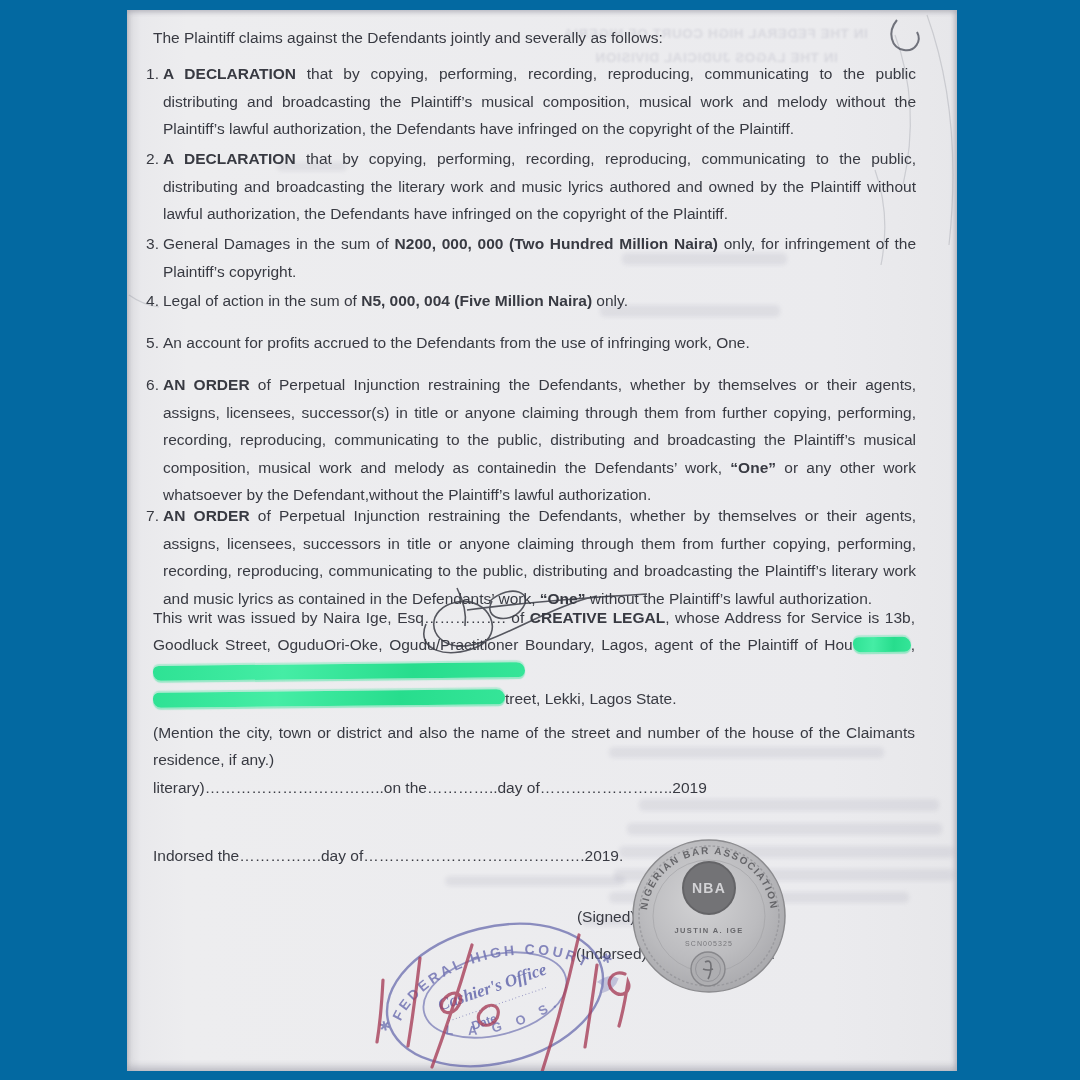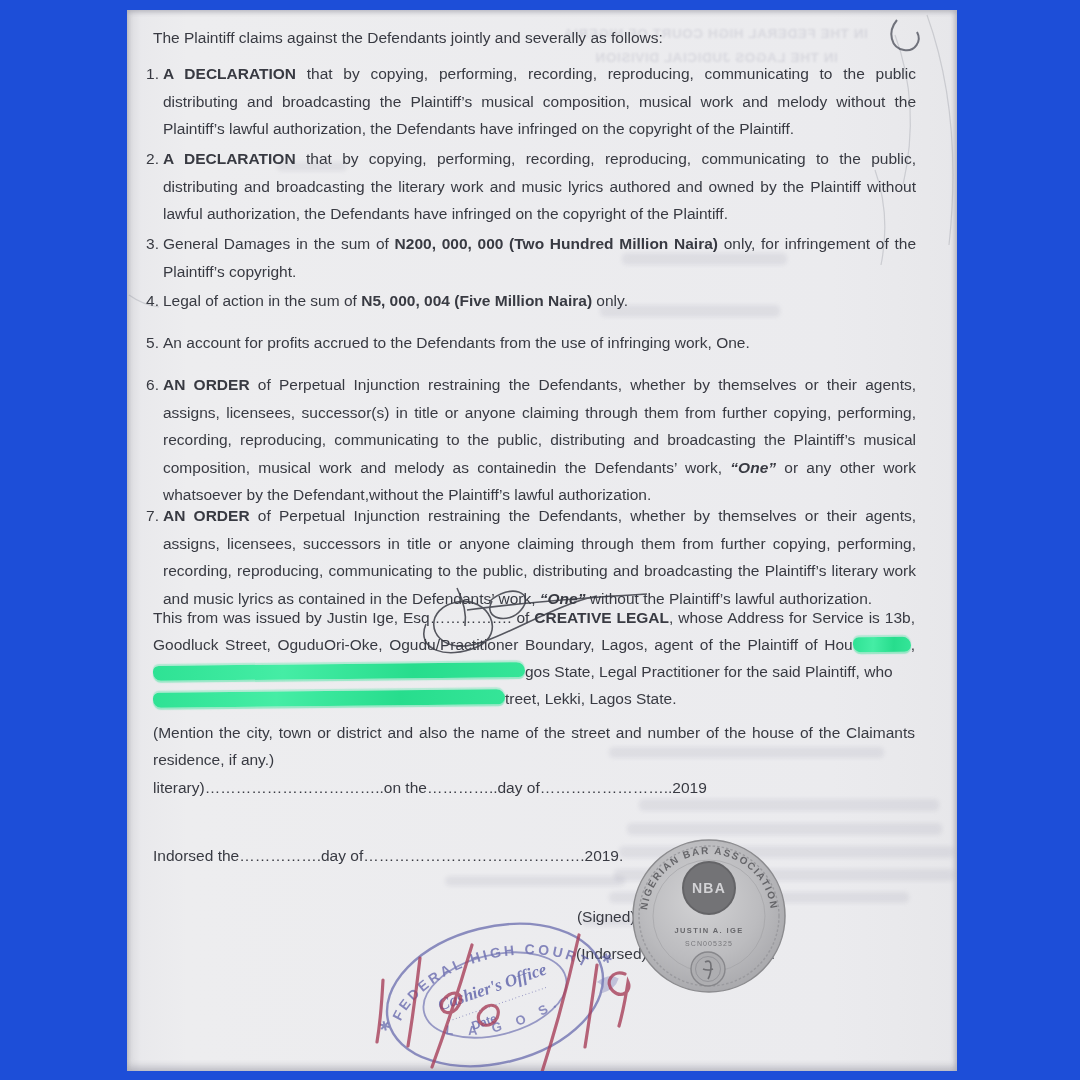--- a/index.html
+++ b/index.html
@@ -1,27 +1,27 @@
 <!DOCTYPE html>
 <html><head>
 <meta charset="utf-8">
 <style>
   html,body{margin:0;padding:0;}
   body{width:1080px;height:1080px;overflow:hidden;background:#fbfbfc;}
-  .scene{position:relative;width:1080px;height:1080px;background:#1d4ed8;
+  .scene{position:relative;width:1080px;height:1080px;background:#0369a1;
          font-family:"Liberation Sans",sans-serif;}
   .page{position:absolute;left:127px;top:10px;width:830px;height:1061px;
         background:linear-gradient(90deg,#d9d9dd 0px,#e9e9ec 14px,#ededef 60px,#ebebee 85%,#e7e7ea 100%);
         box-shadow:inset 0 3px 4px rgba(150,150,162,.45), inset 0 -5px 6px rgba(140,140,152,.4), inset -3px 0 4px rgba(175,175,188,.35);
         color:#383a42;}
   .para{position:absolute;left:26px;width:762px;font-size:15.5px;line-height:27px;text-align:justify;}
   .claim{position:absolute;left:36px;width:753px;font-size:15.5px;line-height:27.5px;text-align:justify;}
   .claim .num{position:absolute;left:-28px;width:24px;text-align:right;}
   .seg-b{font-weight:bold;}
-  .seg-i{font-style:italic;}
+  .seg-i{}
   .line{display:block;min-height:27px;}
   .jl{text-align:justify;text-align-last:justify;}
   .redact{display:inline-block;height:15px;vertical-align:-2px;
           background:linear-gradient(93deg,#2ee294,#45eda5 35%,#27dd8d 70%,#35e598);
           border-radius:8px 12px 9px 11px;transform:rotate(-.6deg);
           box-shadow:0 2px 1px rgba(46,226,148,.45),0 -2px 1px rgba(46,226,148,.3);}
   .smudge{position:absolute;background:rgba(106,110,134,.11);filter:blur(2.2px);border-radius:5px;}
   .bleed{position:absolute;transform:scaleX(-1);color:rgba(96,102,126,.14);filter:blur(1px);
          font-weight:bold;font-size:13.5px;letter-spacing:.6px;white-space:nowrap;}
   .overlay{position:absolute;left:0;top:0;pointer-events:none;}
@@ -55,23 +55,23 @@
         <div class="claim" style="top: 50px;"><span class="num">1.</span><span class="seg-b">A DECLARATION</span><span> that by copying, performing, recording, reproducing, communicating to the public distributing and broadcasting the Plaintiff’s musical composition, musical work and melody without the Plaintiff’s lawful authorization, the Defendants have infringed on the copyright of the Plaintiff.</span></div>
         <div class="claim" style="top: 135px;"><span class="num">2.</span><span class="seg-b">A DECLARATION</span><span> that by copying, performing, recording, reproducing, communicating to the public, distributing and broadcasting the literary work and music lyrics authored and owned by the Plaintiff without lawful authorization, the Defendants have infringed on the copyright of the Plaintiff.</span></div>
         <div class="claim" style="top: 220px;"><span class="num">3.</span><span>General Damages in the sum of </span><span class="seg-b">N200, 000, 000 (Two Hundred Million Naira)</span><span> only, for infringement of the Plaintiff’s copyright.</span></div>
         <div class="claim" style="top: 277px;"><span class="num">4.</span><span>Legal of action in the sum of </span><span class="seg-b">N5, 000, 004 (Five Million Naira)</span><span> only.</span></div>
         <div class="claim" style="top: 319px;"><span class="num">5.</span><span>An account for profits accrued to the Defendants from the use of infringing work, One.</span></div>
         <div class="claim" style="top: 361px;"><span class="num">6.</span><span class="seg-b">AN ORDER</span><span> of Perpetual Injunction restraining the Defendants, whether by themselves or their agents, assigns, licensees, successor(s) in title or anyone claiming through them from further copying, performing, recording, reproducing, communicating to the public, distributing and broadcasting the Plaintiff’s musical composition, musical work and melody as containedin the Defendants’ work, </span><span class="seg-b seg-i">“One”</span><span> or any other work whatsoever by the Defendant,without the Plaintiff’s lawful authorization.</span></div>
         <div class="claim" style="top: 492px;"><span class="num">7.</span><span class="seg-b">AN ORDER</span><span> of Perpetual Injunction restraining the Defendants, whether by themselves or their agents, assigns, licensees, successors in title or anyone claiming through them from further copying, performing, recording, reproducing, communicating to the public, distributing and broadcasting the Plaintiff’s literary work and music lyrics as contained in the Defendants’ work, </span><span class="seg-b seg-i">“One”</span><span> without the Plaintiff’s lawful authorization.</span></div>
       </div>
 
     <div id="writ-para" class="para" style="top:594px;">
-        <div class="line jl"><span>This from was issued by Justin Ige, Esq……………. of </span><span class="seg-b">CREATIVE LEGAL</span><span>, whose Address for Service is 13b,</span></div>
+        <div class="line jl"><span>This writ was issued by Naira Ige, Esq……………. of </span><span class="seg-b">CREATIVE LEGAL</span><span>, whose Address for Service is 13b,</span></div>
         <div class="line jl"><span>Goodluck Street, OguduOri-Oke, Ogudu/Practitioner Boundary, Lagos, agent of the Plaintiff of Hou</span><span class="redact" style="width: 58px;"></span><span>,</span></div>
-        <div class="line noj"><span class="redact" style="width: 372px;"></span><span>gos State, Legal Practitioner for the said Plaintiff, who</span></div>
+        <div class="line noj"><span class="redact" style="width: 372px;"></span></div>
         <div class="line noj"><span class="redact" style="width: 352px;"></span><span>treet, Lekki, Lagos State.</span></div>
       </div>
 
     <div class="para" style="top:709px;">(Mention the city, town or district and also the name of the street and number of the house of the Claimants residence, if any.)</div>
 
     <div id="served-para" class="para" style="top:764px;">
         <div class="line noj"><span>literary)……………………………..on the…………..day of……………………..2019</span></div>
       </div>
 
     <div class="para noj" style="top:832px;">Indorsed the…………….day of…………………………………….2019.</div>

